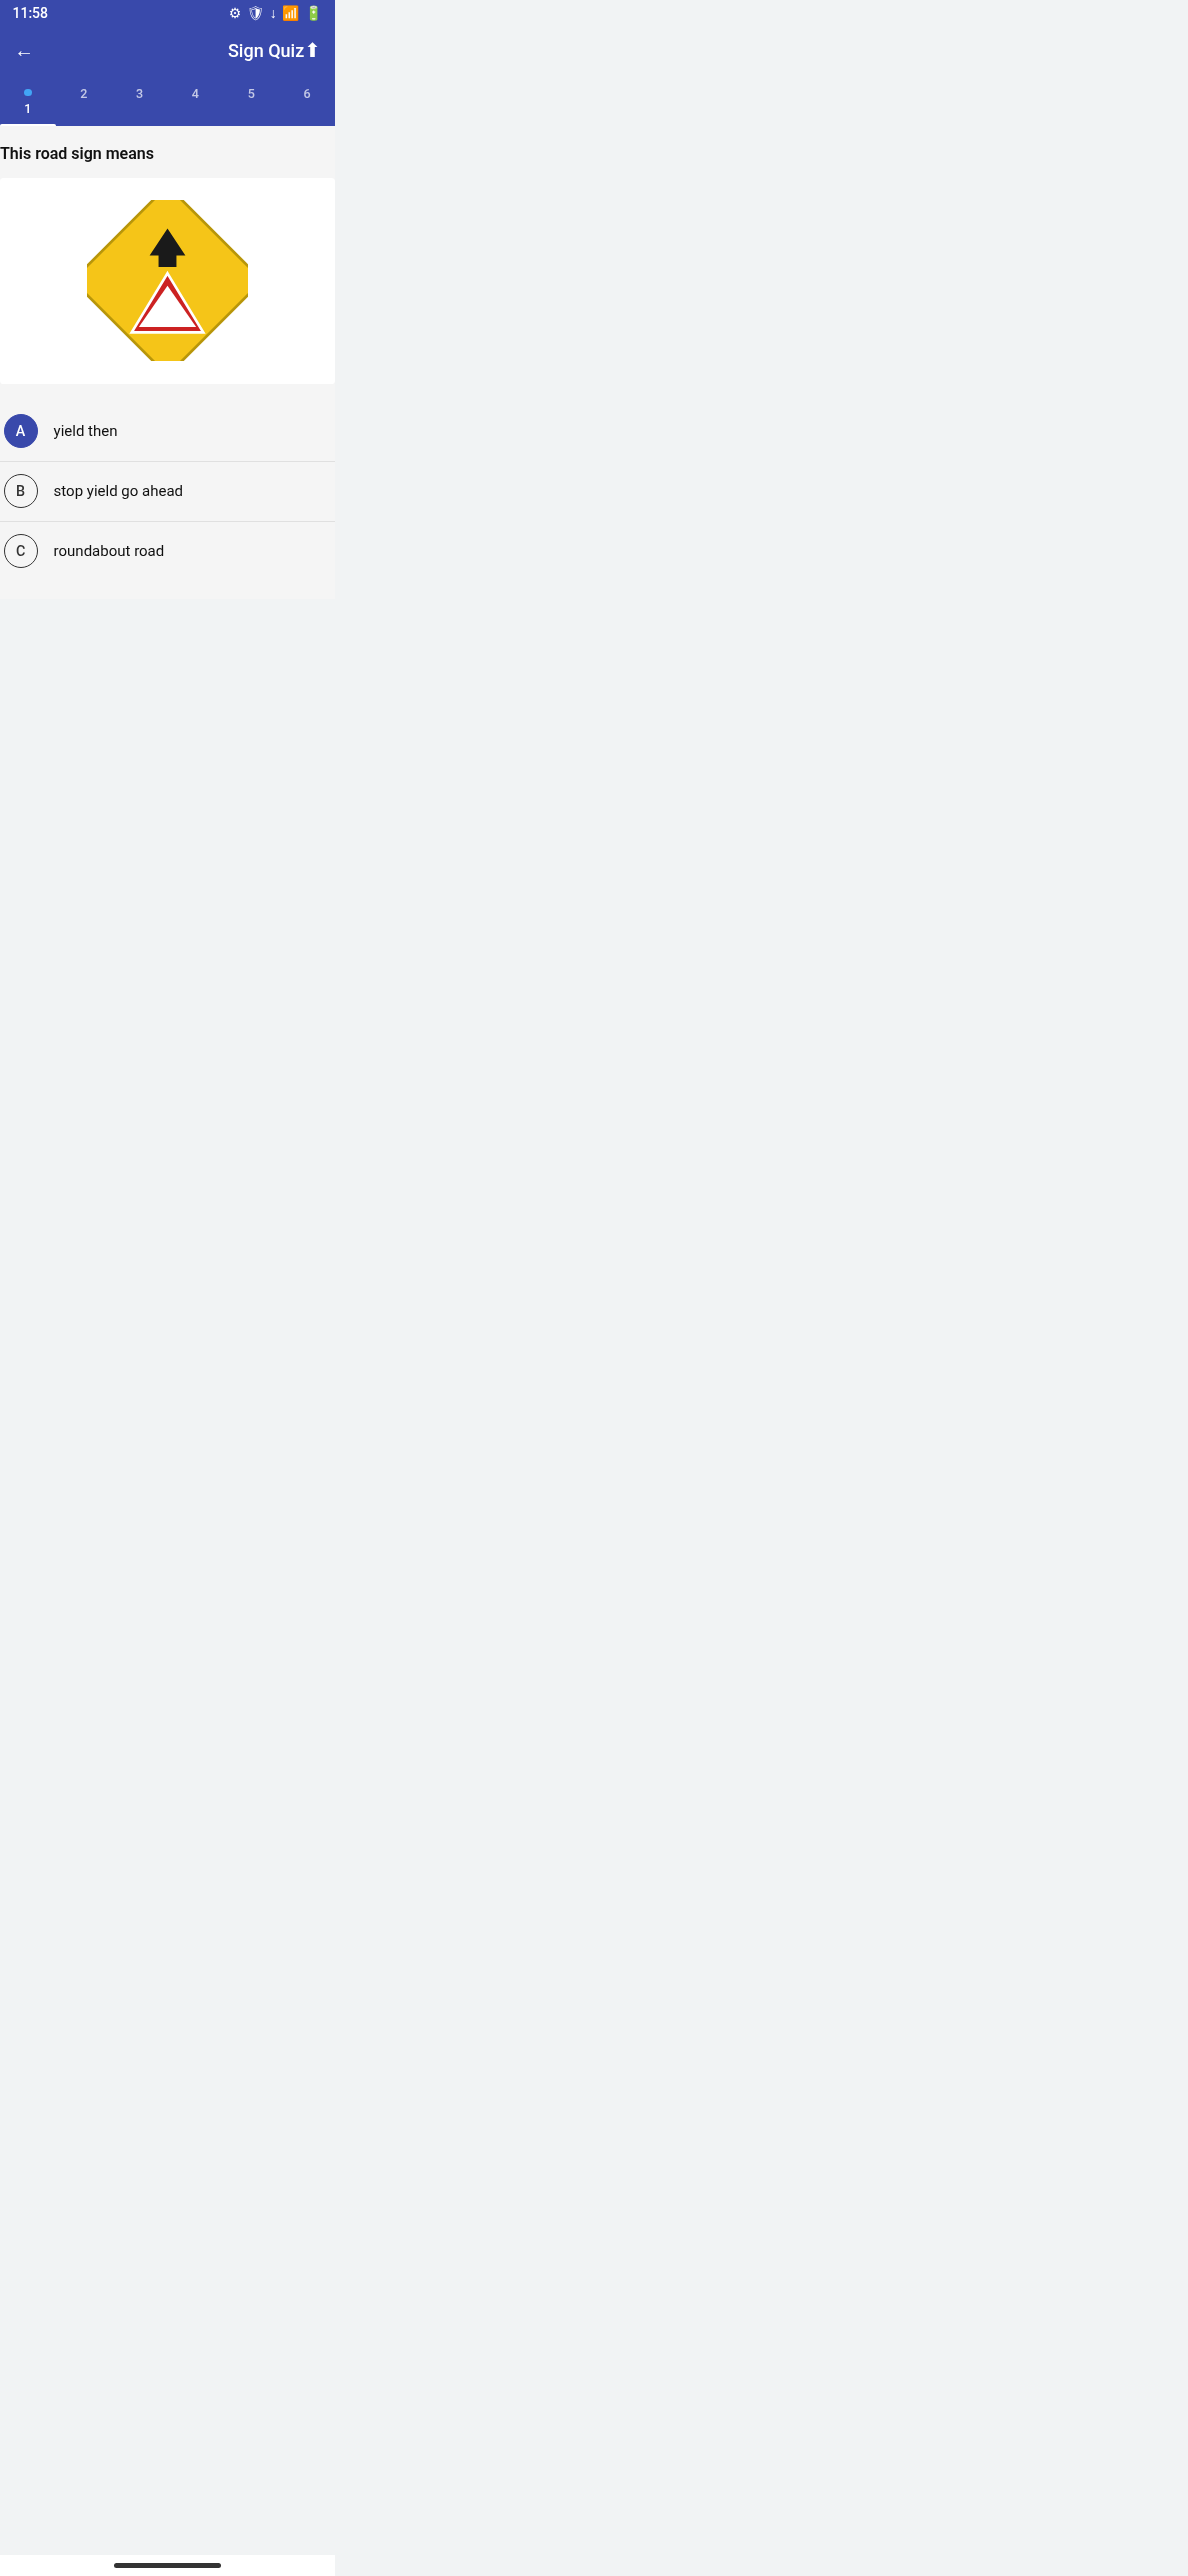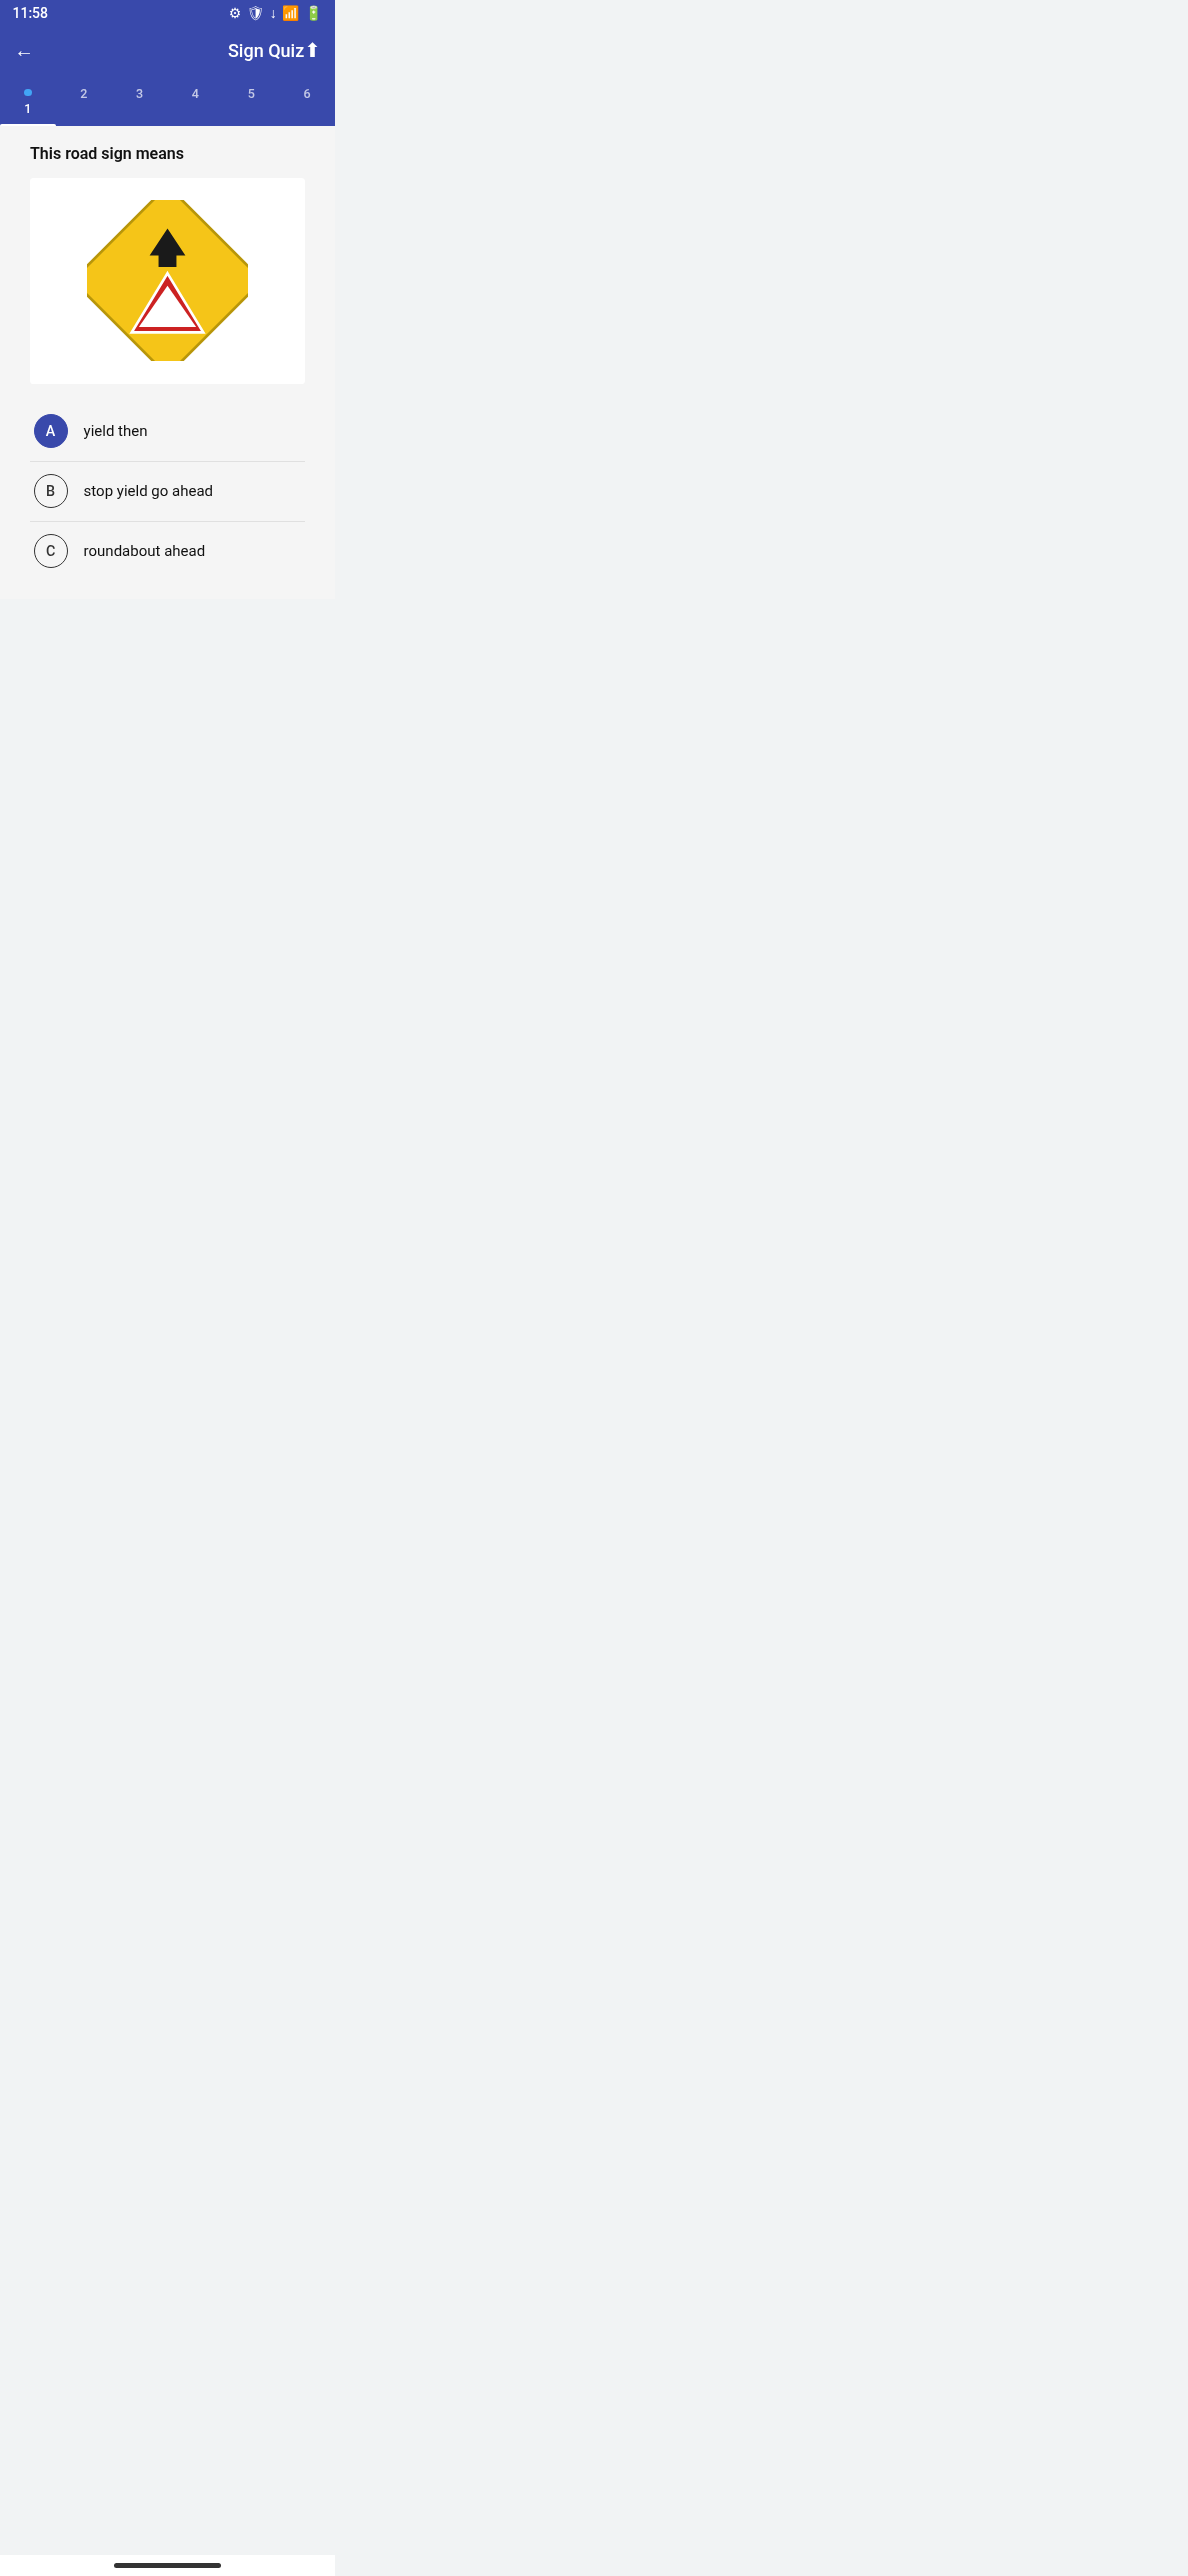--- a/index.html
+++ b/index.html
@@ -80,21 +80,21 @@
       height: 7.2px;
       background: #42a5f5;
       border-radius: 50%;
       display: inline-block;
       margin-bottom: 1.8px;
     }
 
     
     .content {
       background: #f5f5f5;
-      padding: 18px 30px;
+      padding: 18px 0;
     }
 
     .question-title {
       font-size: 16px;
       font-weight: 600;
       color: #111;
       margin-bottom: 14.3px;
     }
 
     
@@ -246,21 +246,21 @@
       <div class="option-circle">
         <span>B</span>
       </div>
       <span class="option-text">stop yield go ahead</span>
     </div>
 
     <div class="answer-option">
       <div class="option-circle">
         <span>C</span>
       </div>
-      <span class="option-text">roundabout ahead</span>
+      <span class="option-text">roundabout road</span>
     </div>
 
   </div>
 </div>
 
 <div class="bottom-nav">
   <div class="bottom-indicator"></div>
 </div>
 
 

